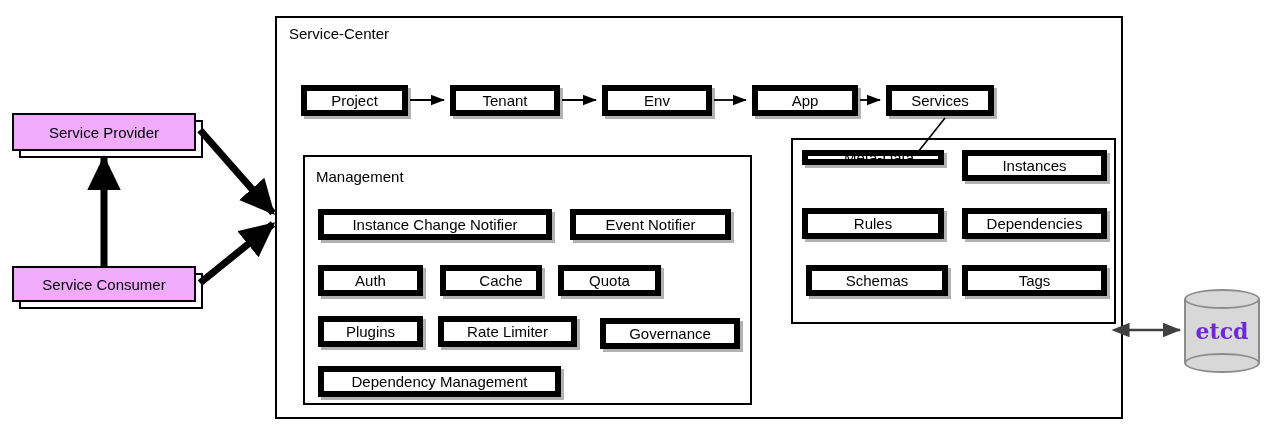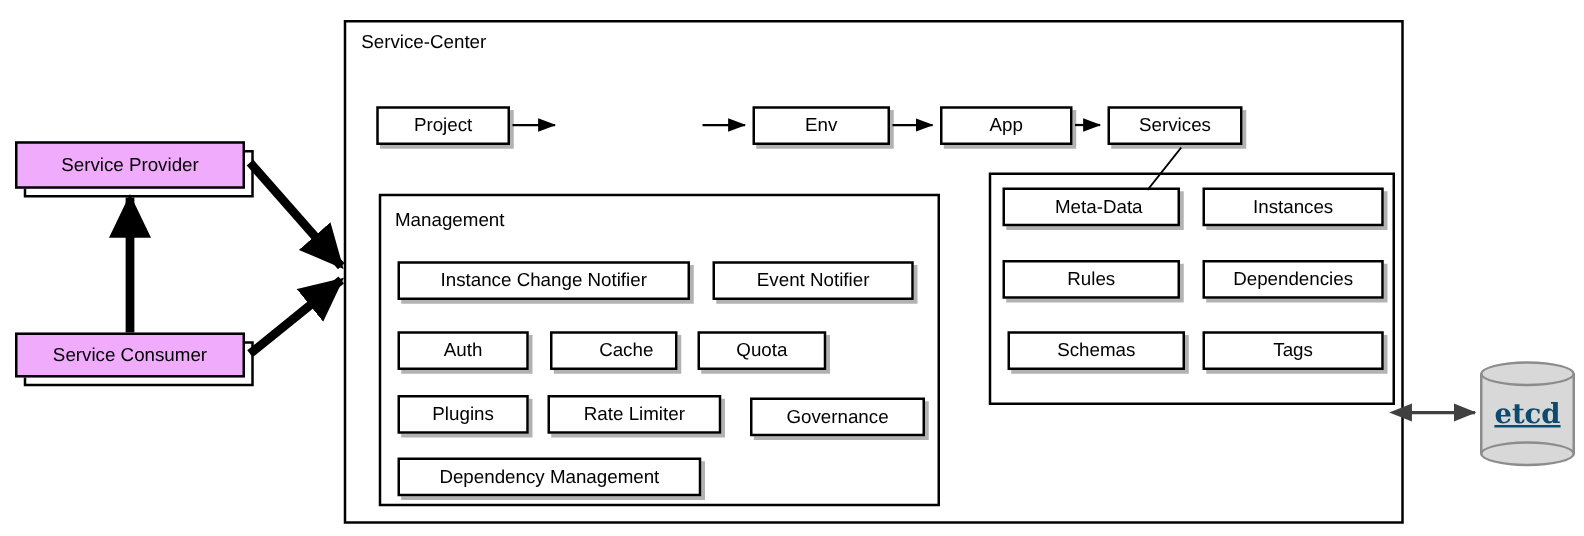--- a/index.html
+++ b/index.html
@@ -17,21 +17,21 @@
     height: 429px;
     overflow: hidden;
     background: #ffffff;
   }
 
   
   .node {
     position: absolute;
     box-sizing: border-box;
     background: #ffffff;
-    border: 2px solid #000000;
+    border: 6px solid #000000;
     display: flex;
     align-items: center;
     justify-content: center;
     font-size: 15px;
     line-height: 1;
     white-space: nowrap;
     box-shadow: 3px 3px 0 rgba(0,0,0,0.30);
   }
 
   
@@ -113,22 +113,21 @@
   .cyl-label {
     position: absolute;
     left: 0; top: 0;
     width: 100%; height: 100%;
     display: flex;
     align-items: center;
     justify-content: center;
     font-family: "DejaVu Serif", serif;
     font-weight: bold;
     font-size: 22px;
-    color: #0c4a6e;
-    text-decoration: underline;
+    color: #6d28d9;
   }
 
   svg.overlay {
     position: absolute;
     left: 0; top: 0;
     width: 1267px;
     height: 429px;
     pointer-events: none;
   }
 </style>
@@ -144,20 +143,21 @@
 
   <div class="actor-wrap" style="left:12px; top:266px; width:184px; height:36px;">
     <div class="actor-shadow"></div>
     <div class="actor-box">Service Consumer</div>
   </div>
 
   <div class="panel" style="left:275px; top:16px; width:848px; height:403px;"></div>
   <div class="panel-title" style="left:289px; top:26px;">Service-Center</div>
 
   <div class="node flow-node" style="left:301px; top:85px; width:107px; height:31px;">Project</div>
+  <div class="node flow-node" style="left:450px; top:85px; width:110px; height:31px;">Tenant</div>
   <div class="node flow-node" style="left:602px; top:85px; width:110px; height:31px;">Env</div>
   <div class="node flow-node" style="left:752px; top:85px; width:106px; height:31px;">App</div>
   <div class="node flow-node" style="left:886px; top:85px; width:108px; height:31px;">Services</div>
 
   <div class="panel" style="left:303px; top:155px; width:449px; height:250px;"></div>
   <div class="panel-title" style="left:316px; top:169px;">Management</div>
 
   <div class="node" style="left:318px; top:209px; width:234px; height:31px;">Instance Change Notifier</div>
   <div class="node" style="left:570px; top:209px; width:161px; height:31px;">Event Notifier</div>
 
@@ -166,21 +166,21 @@
   <div class="node" style="left:558px; top:265px; width:103px; height:31px;">Quota</div>
 
   <div class="node" style="left:318px; top:316px; width:105px; height:31px;">Plugins</div>
   <div class="node" style="left:438px; top:316px; width:139px; height:31px;">Rate Limiter</div>
   <div class="node" style="left:600px; top:318px; width:140px; height:31px;">Governance</div>
 
   <div class="node" style="left:318px; top:366px; width:243px; height:31px;">Dependency Management</div>
 
   <div class="panel" style="left:791px; top:138px; width:325px; height:186px;"></div>
 
-  <div class="node" style="left:802px; top:150px; width:142px; height:31px;padding-left:12px;">Meta-Data</div>
+  <div class="node" style="left:802px; top:150px; width:142px; height:15px;padding-left:12px;">Meta-Data</div>
   <div class="node" style="left:962px; top:150px; width:145px; height:31px;">Instances</div>
 
   <div class="node" style="left:802px; top:208px; width:142px; height:31px;">Rules</div>
   <div class="node" style="left:962px; top:208px; width:145px; height:31px;">Dependencies</div>
 
   <div class="node" style="left:806px; top:265px; width:142px; height:31px;">Schemas</div>
   <div class="node" style="left:962px; top:265px; width:145px; height:31px;">Tags</div>
 
   <div class="cyl-wrap" style="left:1184px; top:289px; width:76px; height:84px;">
     <div class="cyl-body"></div>

